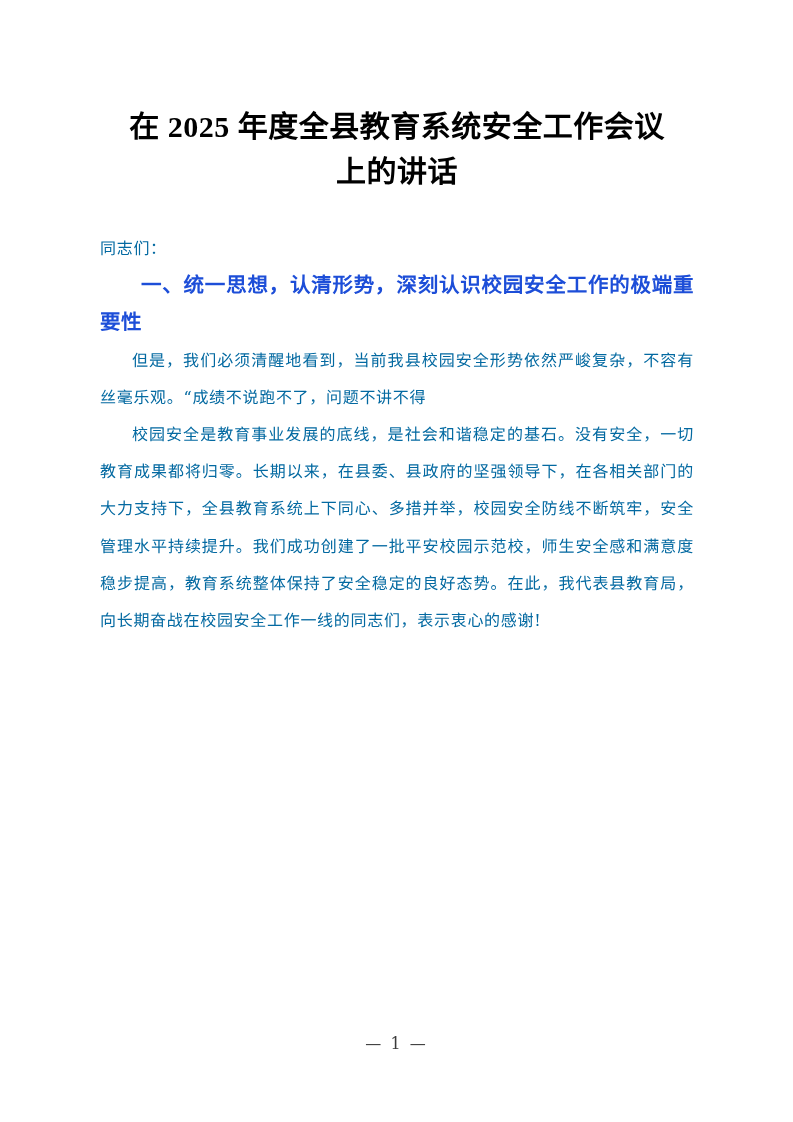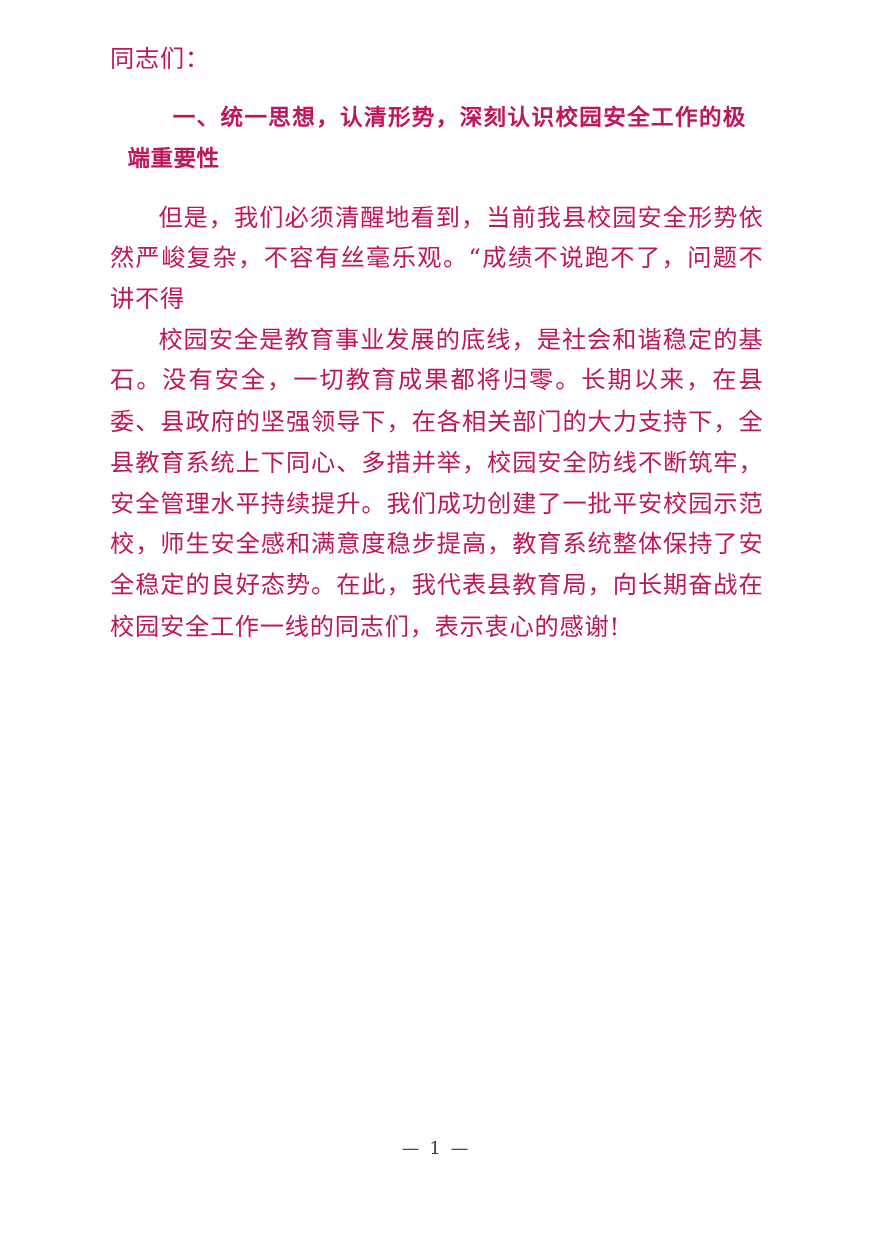--- a/index.html
+++ b/index.html
@@ -41,46 +41,46 @@
   }
 
   
   .body-block {
     margin-top: 36px;
   }
 
   p.para {
     margin: 0;
     font-family: "DejaVu Serif", "Liberation Serif", serif;
-    font-size: 22px;
+    font-size: 16px;
     line-height: 37.2px;
-    color: #be185d;
+    color: #0369a1;
     text-align: justify;
     text-justify: inter-character;
     text-align-last: left;
     letter-spacing: 0.7px;
     word-break: break-all;
   }
 
   p.indent {
     text-indent: 2em;
   }
 
   p.salutation {
     text-indent: 0;
   }
 
   
   p.section-heading {
-    margin: 16px;
+    margin: 0;
     font-family: "DejaVu Sans", "Liberation Sans", sans-serif;
     font-weight: bold;
     font-size: 20.5px;
     line-height: 37.2px;
-    color: #be185d;
+    color: #1d4ed8;
     text-indent: 2em;
     text-align: justify;
     text-align-last: left;
     letter-spacing: 0.4px;
     word-break: break-all;
   }
 
   
   .page-footer {
     position: absolute;
@@ -94,20 +94,22 @@
     letter-spacing: 2px;
   }
 </style>
 </head>
 <body>
 
 <div class="page">
 
   <div class="content">
 
+    <h1 class="doc-title">在 2025 年度全县教育系统安全工作会议
+上的讲话</h1>
 
     <div class="body-block">
 
       <p class="para salutation">同志们：</p>
 
 
       <p class="section-heading">一、统一思想，认清形势，深刻认识校园安全工作的极端重要性</p>
 
       <p class="para indent">但是，我们必须清醒地看到，当前我县校园安全形势依然严峻复杂，不容有丝毫乐观。“成绩不说跑不了，问题不讲不得</p>
 

